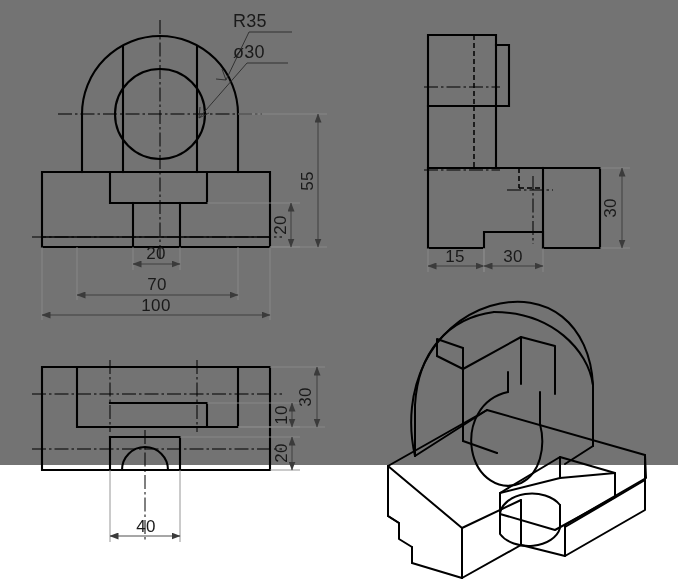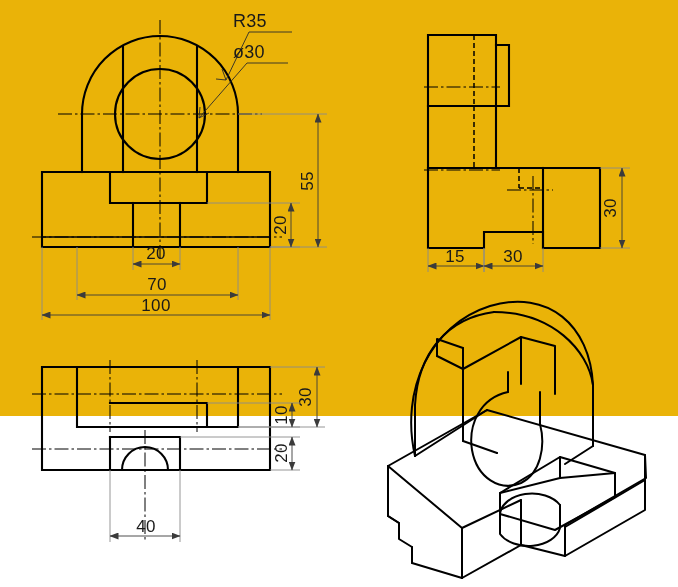--- a/index.html
+++ b/index.html
@@ -9,22 +9,22 @@
   }
   body {
     width: 678px;
     height: 587px;
     font-family: "Liberation Sans", sans-serif;
     overflow: hidden;
   }
   #drawing-sheet {
     position: relative;
     width: 678px;
-    height: 416px;
-    background: #eab308;
+    height: 465px;
+    background: #737373;
   }
   #drawing-svg {
     position: absolute;
     top: 0;
     left: 0;
     width: 678px;
     height: 587px;
   }
   .obj     { fill: none; stroke: #000000; stroke-width: 2.1; stroke-linecap: square; stroke-linejoin: miter; }
   .obj-thin{ fill: none; stroke: #000000; stroke-width: 1.5; stroke-linecap: square; }

